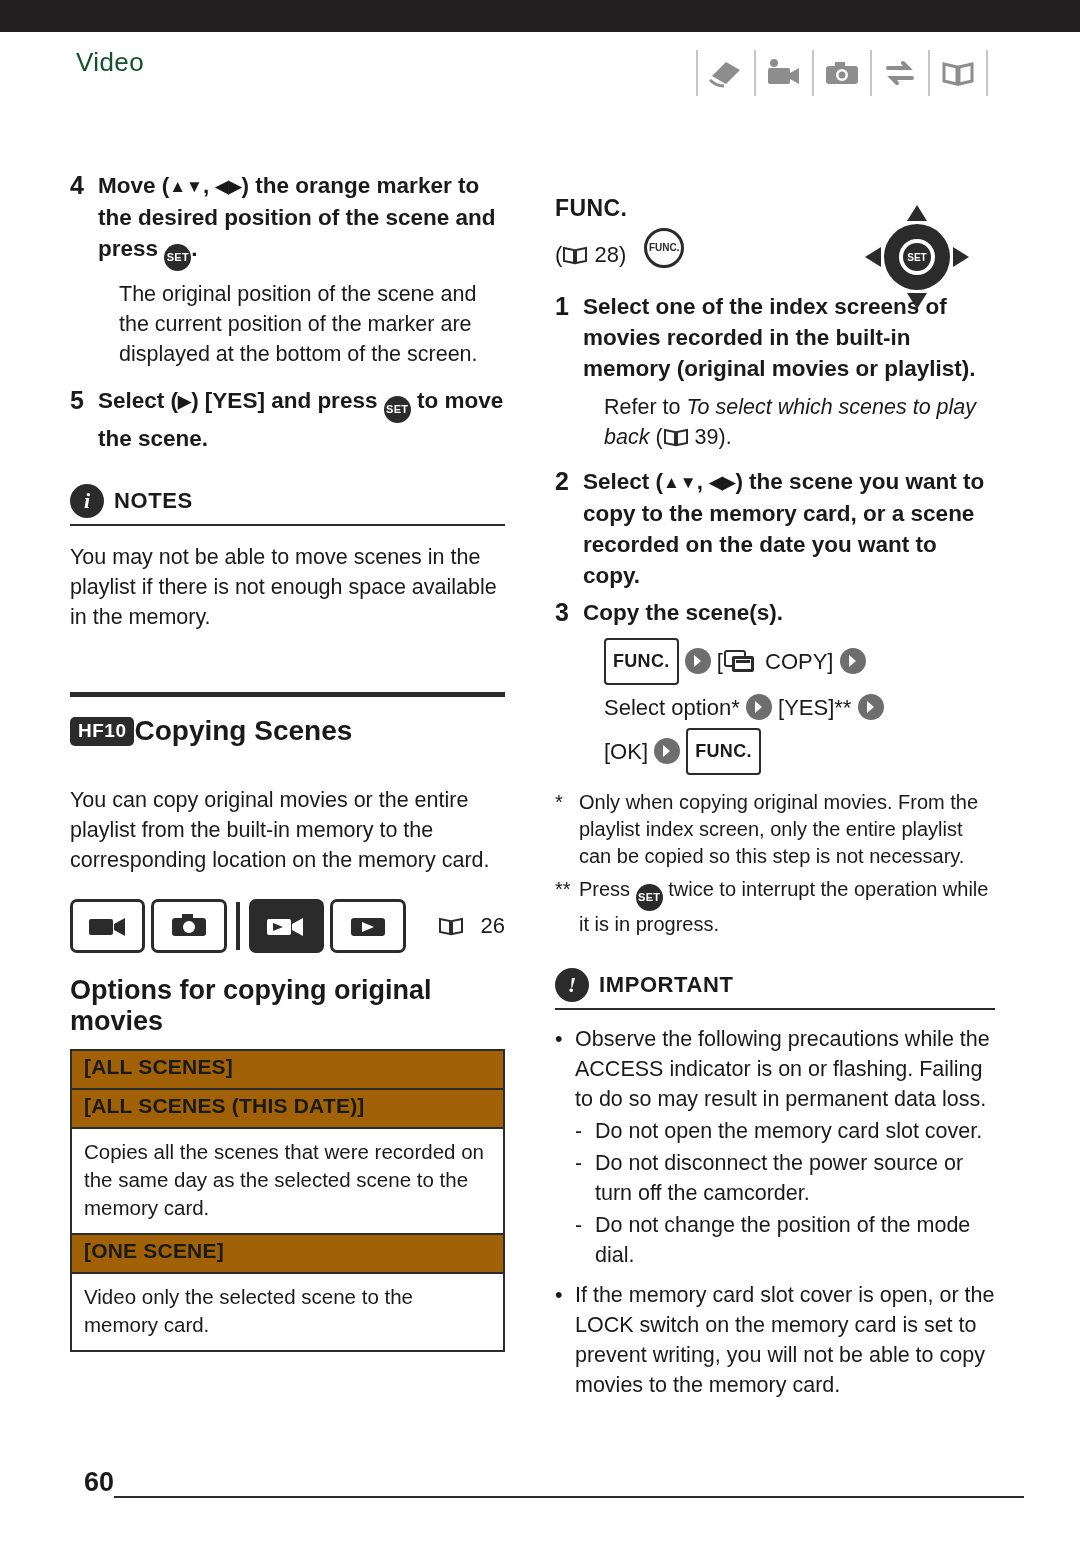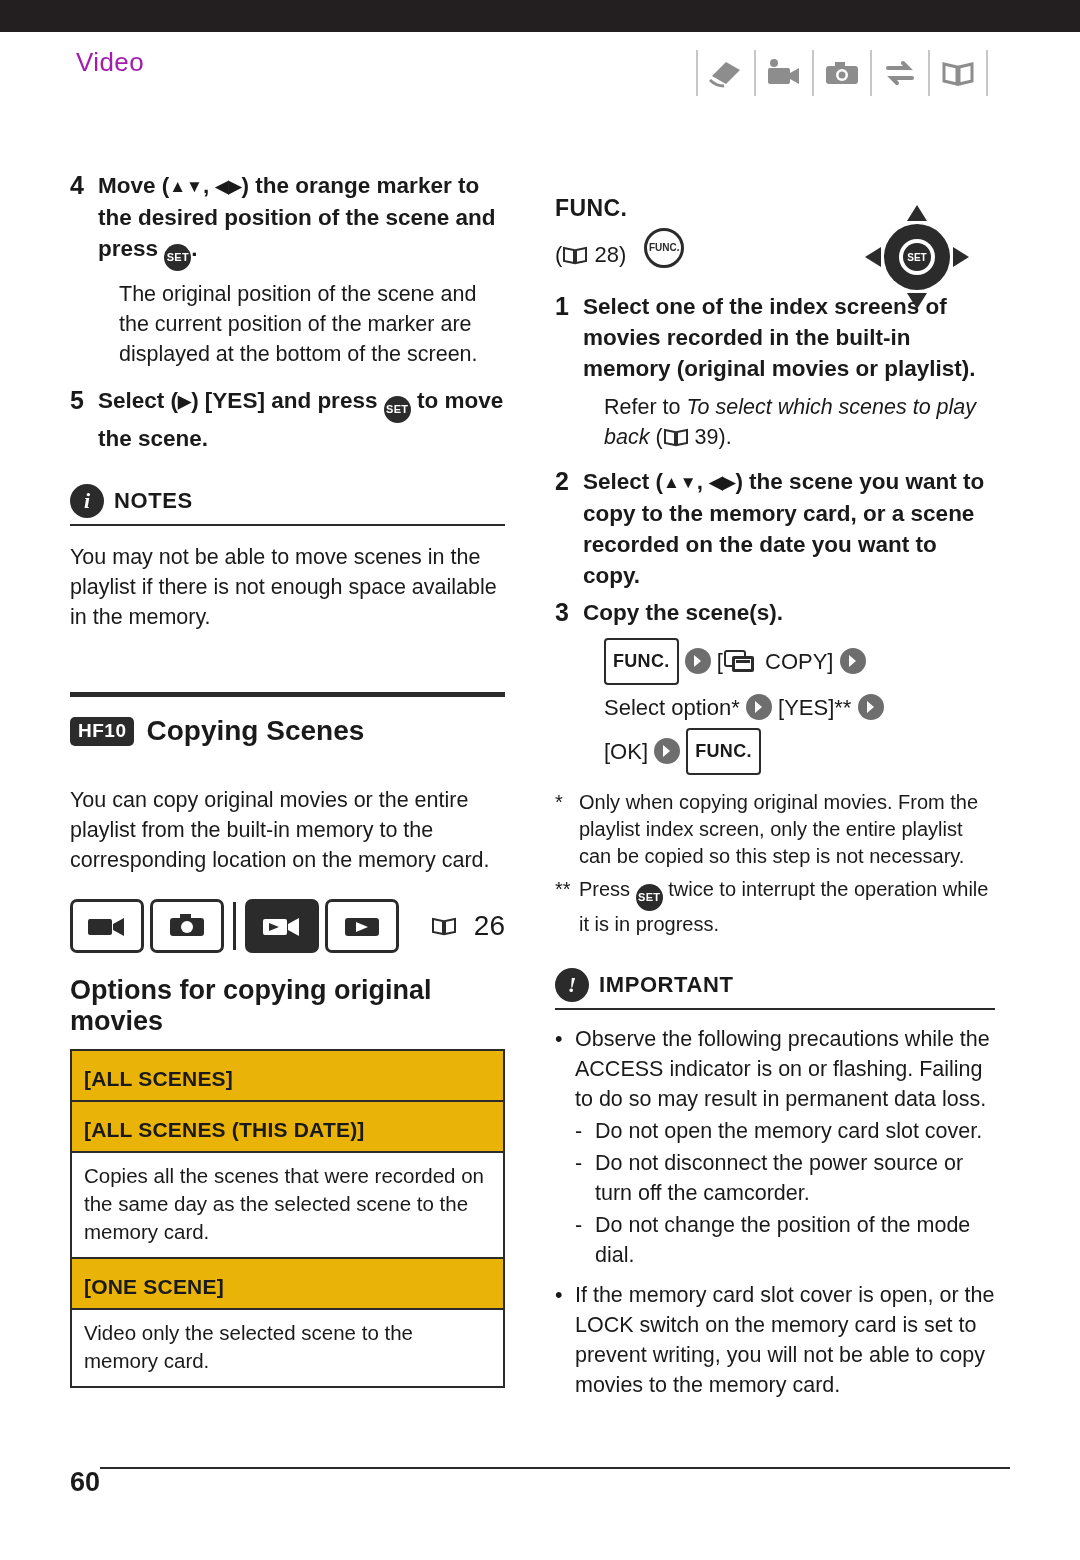--- a/index.html
+++ b/index.html
@@ -33,21 +33,21 @@
     position: absolute;
     left: 0; top: 32px;
     width: 1080px;
     height: 76px;
   }
   .header-title {
     position: absolute;
     left: 76px;
     top: 15px;
     font-size: 26px;
-    color: #a21caf;
+    color: #14532d;
     letter-spacing: 0.4px;
   }
   .header-icons {
     position: absolute;
     right: 92px;
     top: 18px;
     display: flex;
     align-items: center;
     gap: 0px;
   }
@@ -192,21 +192,20 @@
   .rule-thick {
     border: none;
     border-top: 5px solid #2b2b2b;
     margin: 30px 0 18px 0;
   }
 
   
   .sec-title-row {
     display: flex;
     align-items: center;
-    gap: 12px;
     margin-top: 4px;
   }
   .hf-badge {
     background: #2b2b2b;
     color: #fff;
     font-size: 19px;
     font-weight: bold;
     padding: 3px 8px 4px 8px;
     border-radius: 5px;
     letter-spacing: 0.5px;
@@ -238,40 +237,40 @@
   .mode-sep {
     width: 4px;
     height: 48px;
     background: #2b2b2b;
     margin: 0 3px;
   }
   .page-ref {
     display: flex;
     align-items: center;
     gap: 17px;
-    font-size: 28px;
+    font-size: 22px;
     margin-left: 26px;
   }
   .subhead {
     font-size: 27px;
     font-weight: bold;
     margin-top: 22px;
   }
 
   
   .opt-table {
     margin-top: 12px;
     border: 2px solid #2b2b2b;
     width: 435px;
     box-sizing: border-box;
   }
   .opt-name {
-    background: #eab308;
+    background: #a16207;
     border-bottom: 2px solid #2b2b2b;
-    padding: 16px 12px 9px 12px;
+    padding: 4px 12px 9px 12px;
     font-size: 21px;
     font-weight: bold;
     letter-spacing: 0.2px;
   }
   .opt-desc {
     padding: 9px 12px 11px 12px;
     font-size: 20.5px;
     line-height: 28px;
     border-bottom: 2px solid #2b2b2b;
   }
@@ -320,25 +319,25 @@
     display: flex;
     font-size: 21.5px;
     line-height: 30px;
     margin-top: 2px;
     margin-left: 20px;
   }
 
   
   .footer {
     position: absolute;
-    left: 70px;
+    left: 84px;
     bottom: 62px;
     width: 940px;
     display: flex;
-    align-items: flex-start;
+    align-items: flex-end;
   }
   .pageno {
     font-size: 27px;
     font-weight: bold;
   }
   .footline {
     flex: 1;
     height: 2px;
     background: #2b2b2b;
   }

